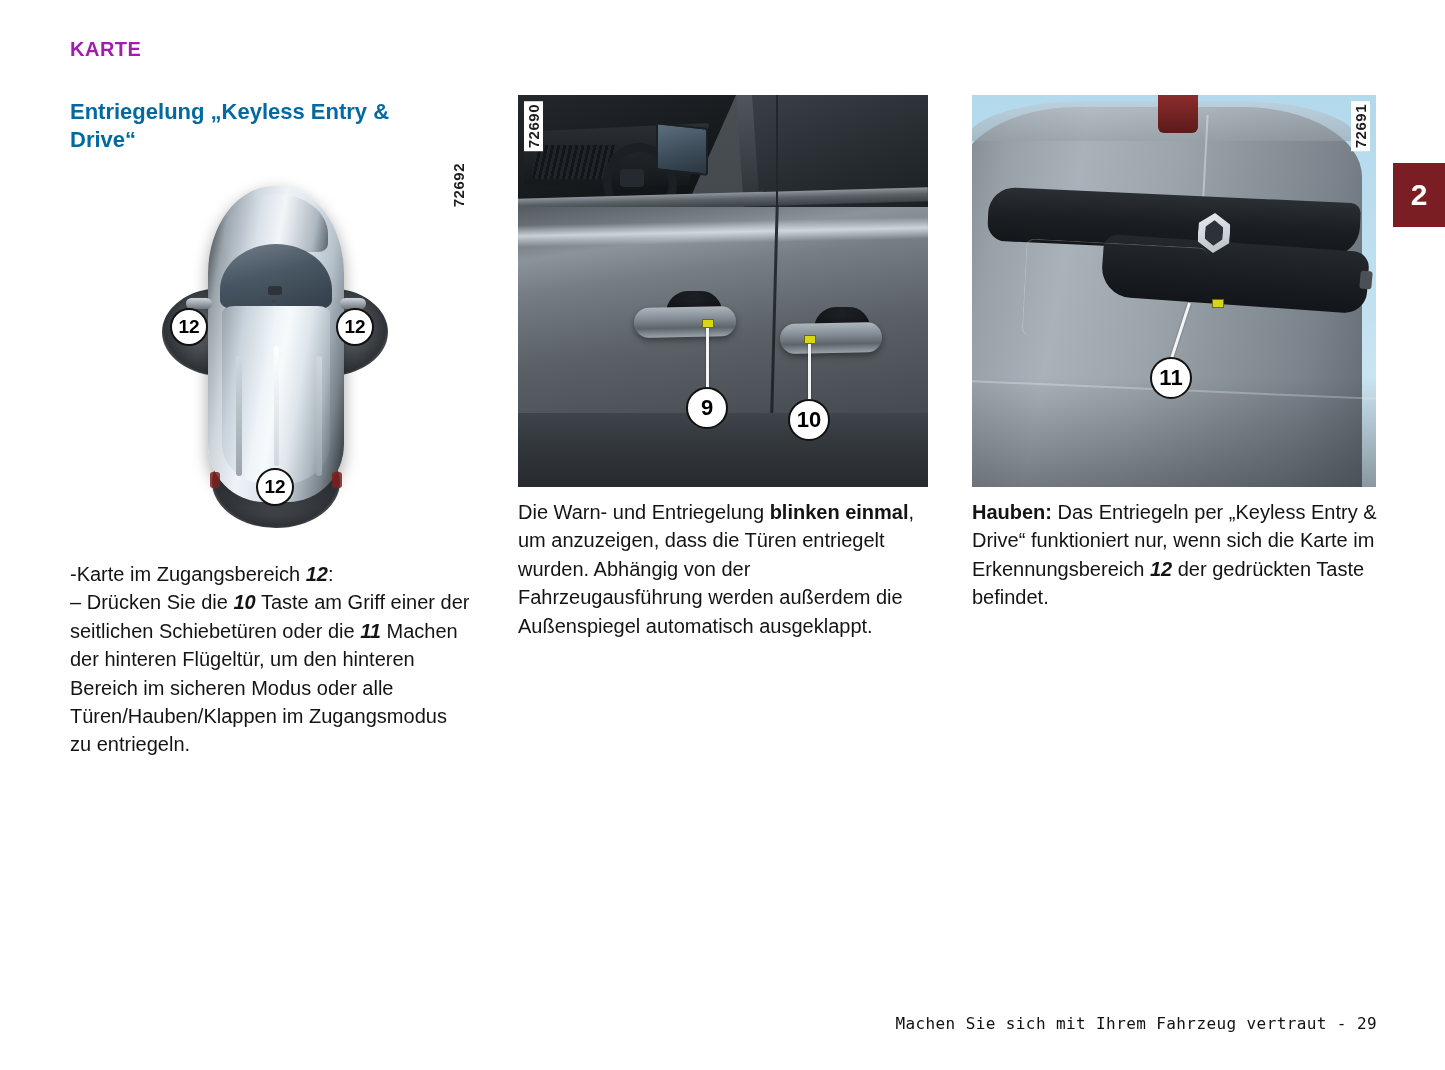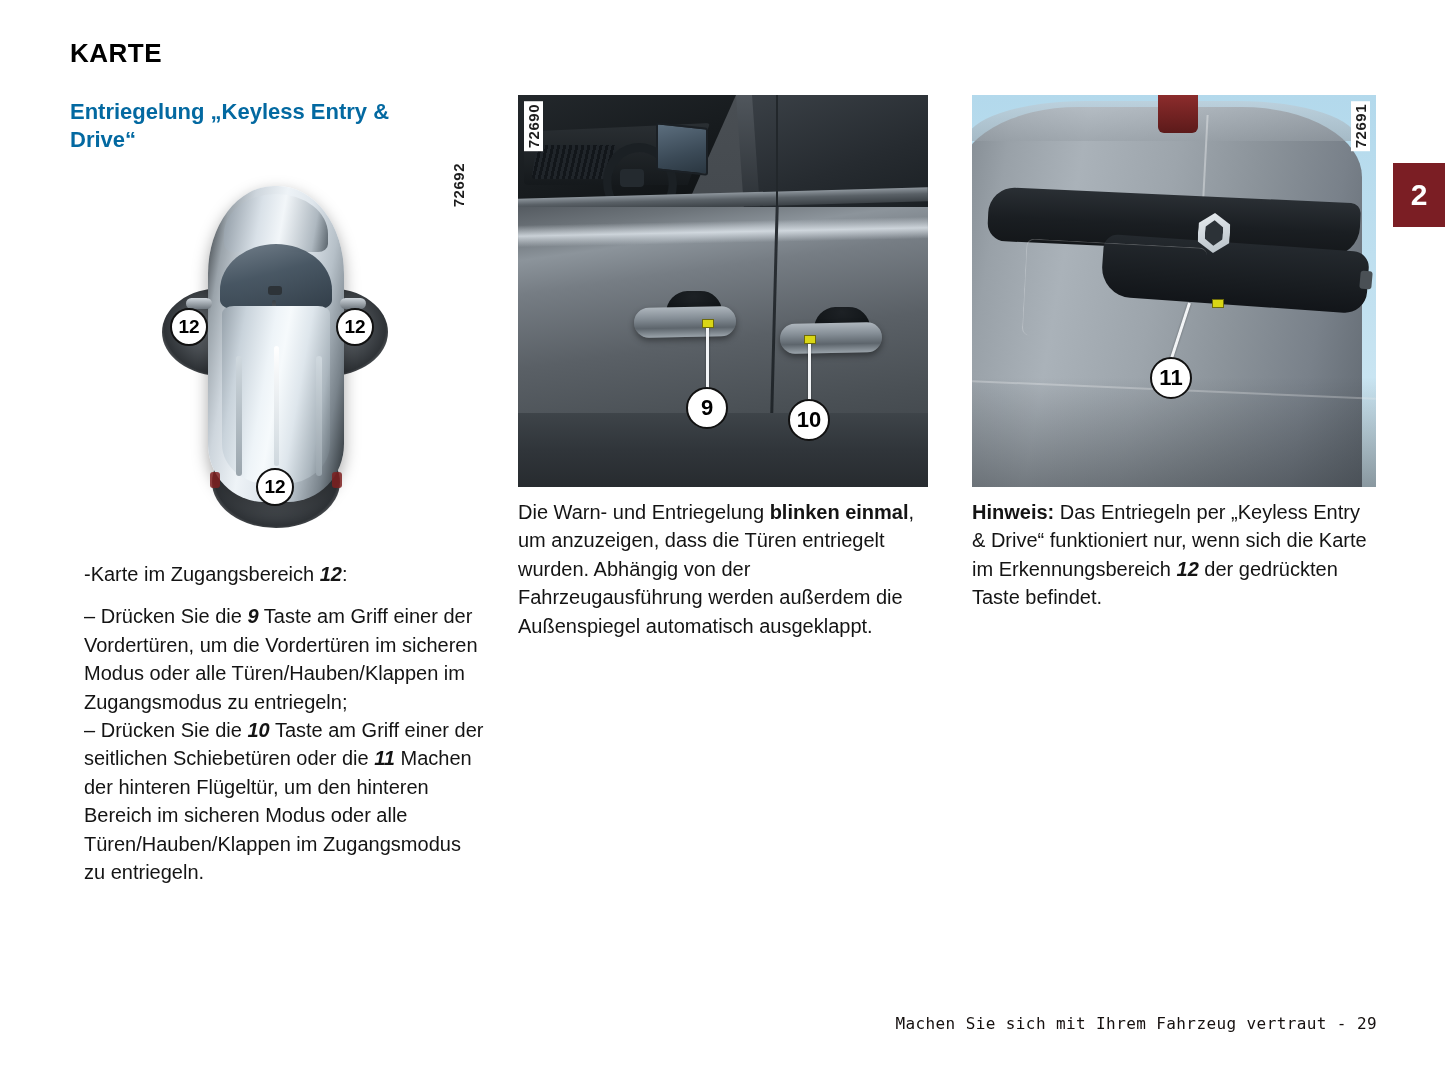--- a/index.html
+++ b/index.html
@@ -14,40 +14,40 @@
     font-family: "Liberation Sans", sans-serif;
     color: #1a1a1a;
     overflow: hidden;
   }
 
   
   .page-title {
     position: absolute;
     left: 70px;
     top: 38px;
-    font-size: 26px;
+    font-size: 20px;
     font-weight: bold;
     letter-spacing: 0.5px;
-    color: #000000;
+    color: #a21caf;
   }
 
   
   .section-heading {
     position: absolute;
     left: 70px;
     top: 98px;
     width: 380px;
     font-size: 22px;
     font-weight: bold;
     line-height: 1.25;
     color: #0369a1;
   }
 
   
-  .col-left  { position: absolute; left: 84px;  top: 560px; width: 400px; }
+  .col-left  { position: absolute; left: 70px;  top: 560px; width: 400px; }
   .col-mid   { position: absolute; left: 518px; top: 498px; width: 410px; }
   .col-right { position: absolute; left: 972px; top: 498px; width: 405px; }
 
   .body-text {
     font-size: 20px;
     line-height: 1.42;
     color: #141414;
   }
   .body-text p { margin: 0 0 14px 0; }
   .body-text p:last-child { margin-bottom: 0; }
@@ -489,25 +489,24 @@
 
   <div class="marker" style="left:240px; top:204px;"></div>
   <div class="leader" style="left:216px; top:208px; height:66px; transform:rotate(18deg); transform-origin:top center;"></div>
   <div class="badge" style="left:178px; top:262px; width:42px; height:42px; font-size:22px;">11</div>
 
   <div class="fig-id" style="right:6px; top:6px;">72691</div>
 </div>
 
 <div class="col-left body-text">
   <p><span>-Karte im Zugangsbereich </span><i>12</i><span>:</span></p>
-  <p><span>–  </span><span>Drücken Sie die </span><i>9</i><span> Taste am Griff einer der Vordertüren, um die Vordertüren im sicheren Modus oder alle Türen/Hauben/Klappen im Zugangsmodus zu entriegeln;</span></p>
   <p style="margin-top:-14px;"><span>–  </span><span>Drücken Sie die </span><i>10</i><span> Taste am Griff einer der seitlichen Schiebetüren oder die </span><i>11</i><span> Machen der hinteren Flügeltür, um den hinteren Bereich im sicheren Modus oder alle Türen/Hauben/Klappen im Zugangsmodus zu entriegeln.</span></p>
 </div>
 
 <div class="col-mid body-text">
   <p><span>Die Warn- und Entriegelung </span><b>blinken einmal</b><span>, um anzuzeigen, dass die Türen entriegelt wurden. Abhängig von der Fahrzeugausführung werden außerdem die Außenspiegel automatisch ausgeklappt.</span></p>
 </div>
 
 <div class="col-right body-text">
-  <p><b>Hinweis:</b><span> Das Entriegeln per „Keyless Entry &amp; Drive“ funktioniert nur, wenn sich die Karte im Erkennungsbereich </span><i>12</i><span> der gedrückten Taste befindet.</span></p>
+  <p><b>Hauben:</b><span> Das Entriegeln per „Keyless Entry &amp; Drive“ funktioniert nur, wenn sich die Karte im Erkennungsbereich </span><i>12</i><span> der gedrückten Taste befindet.</span></p>
 </div>
 
 <div class="footer">Machen Sie sich mit Ihrem Fahrzeug vertraut - 29</div>
 
 </body></html>

